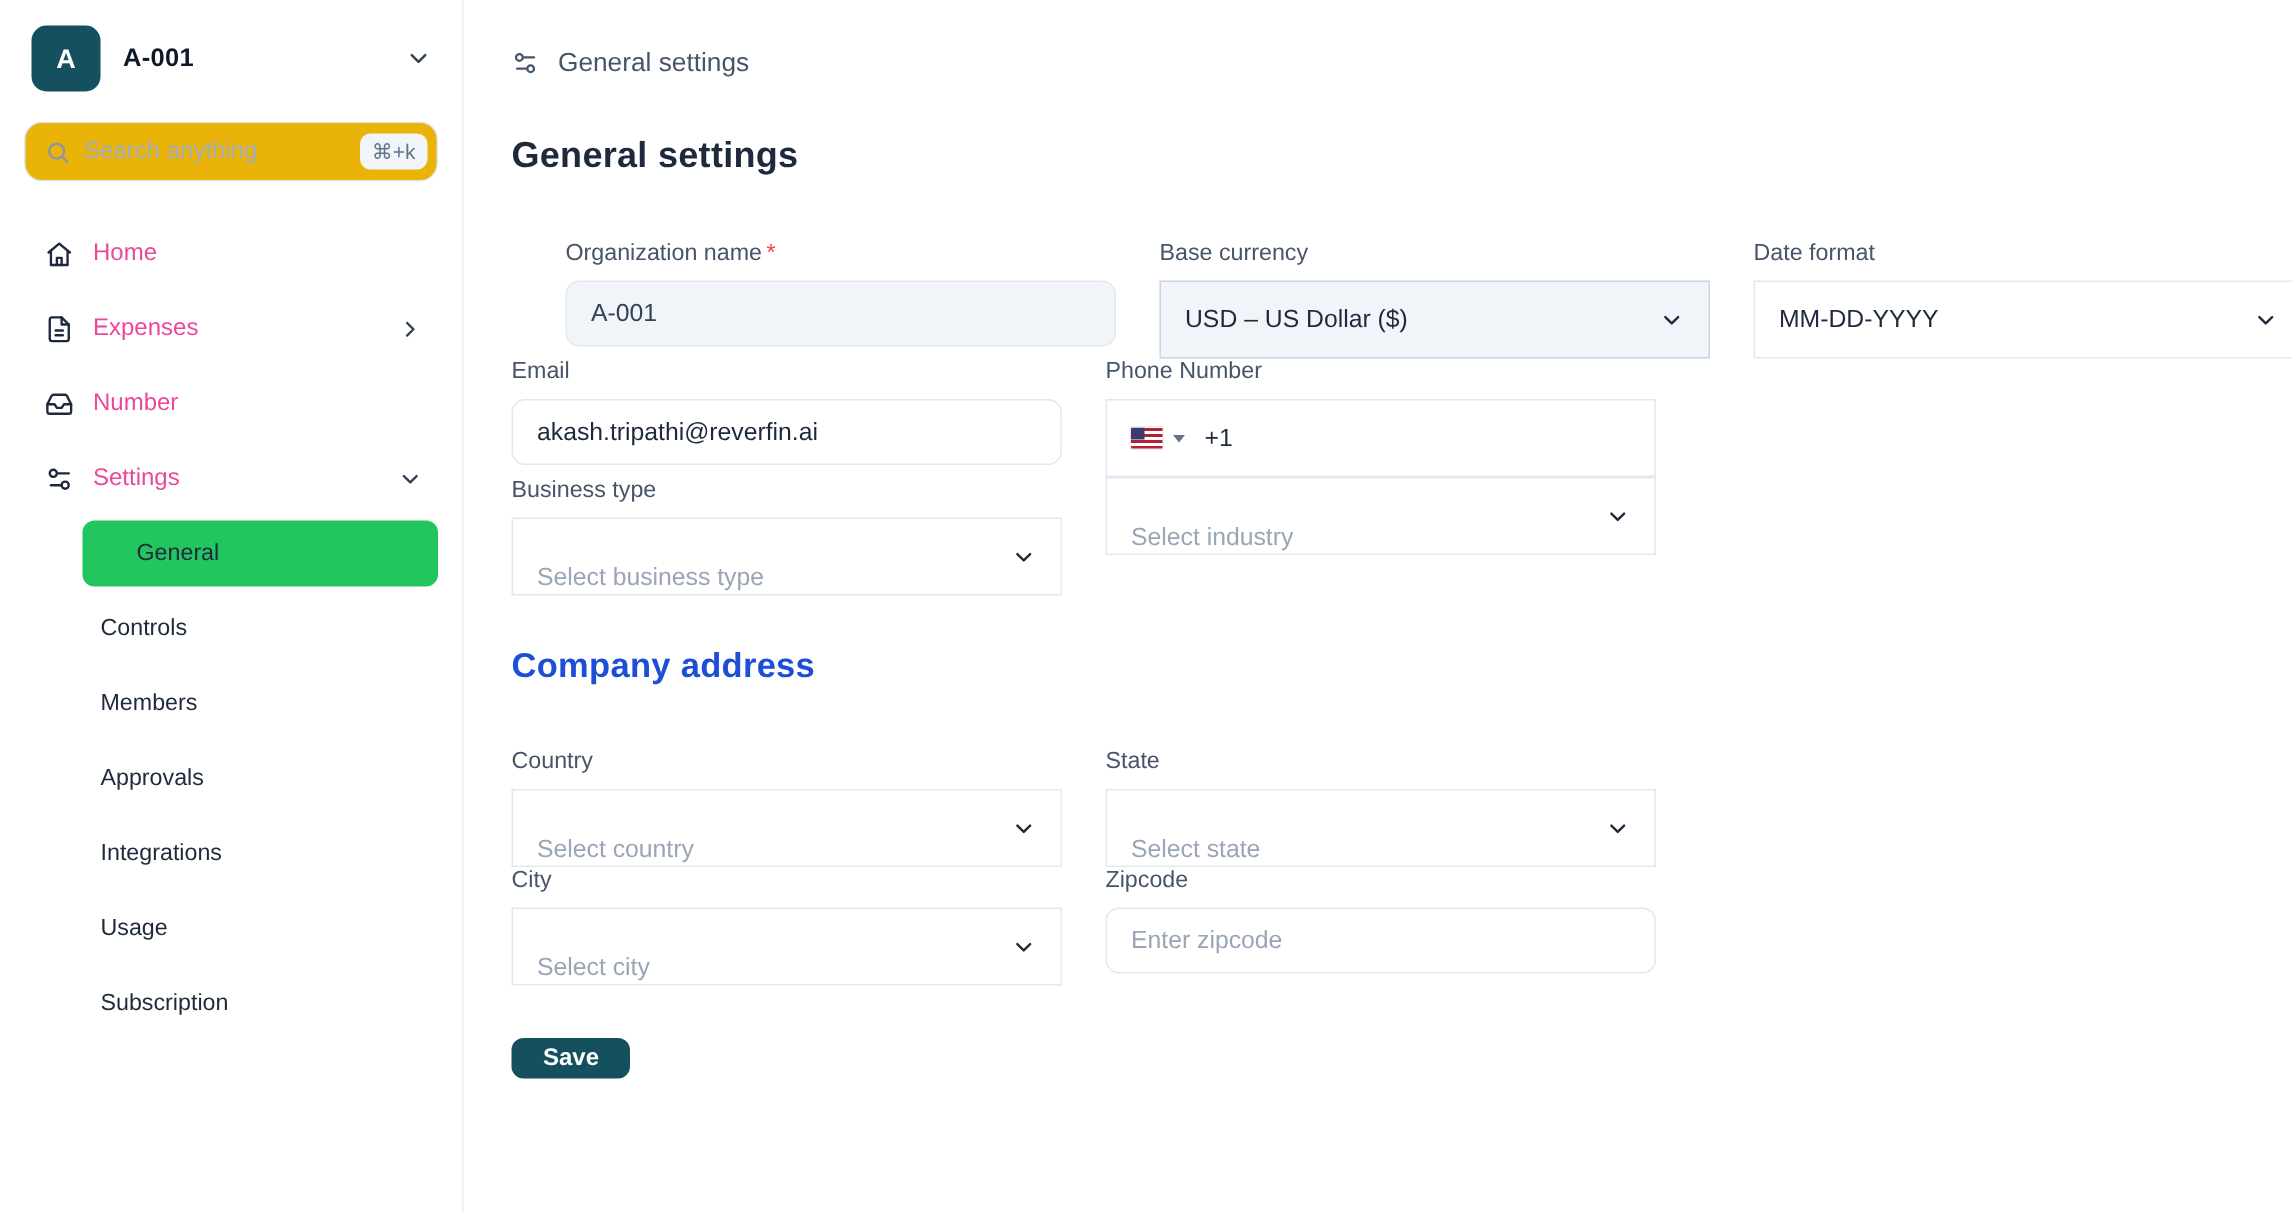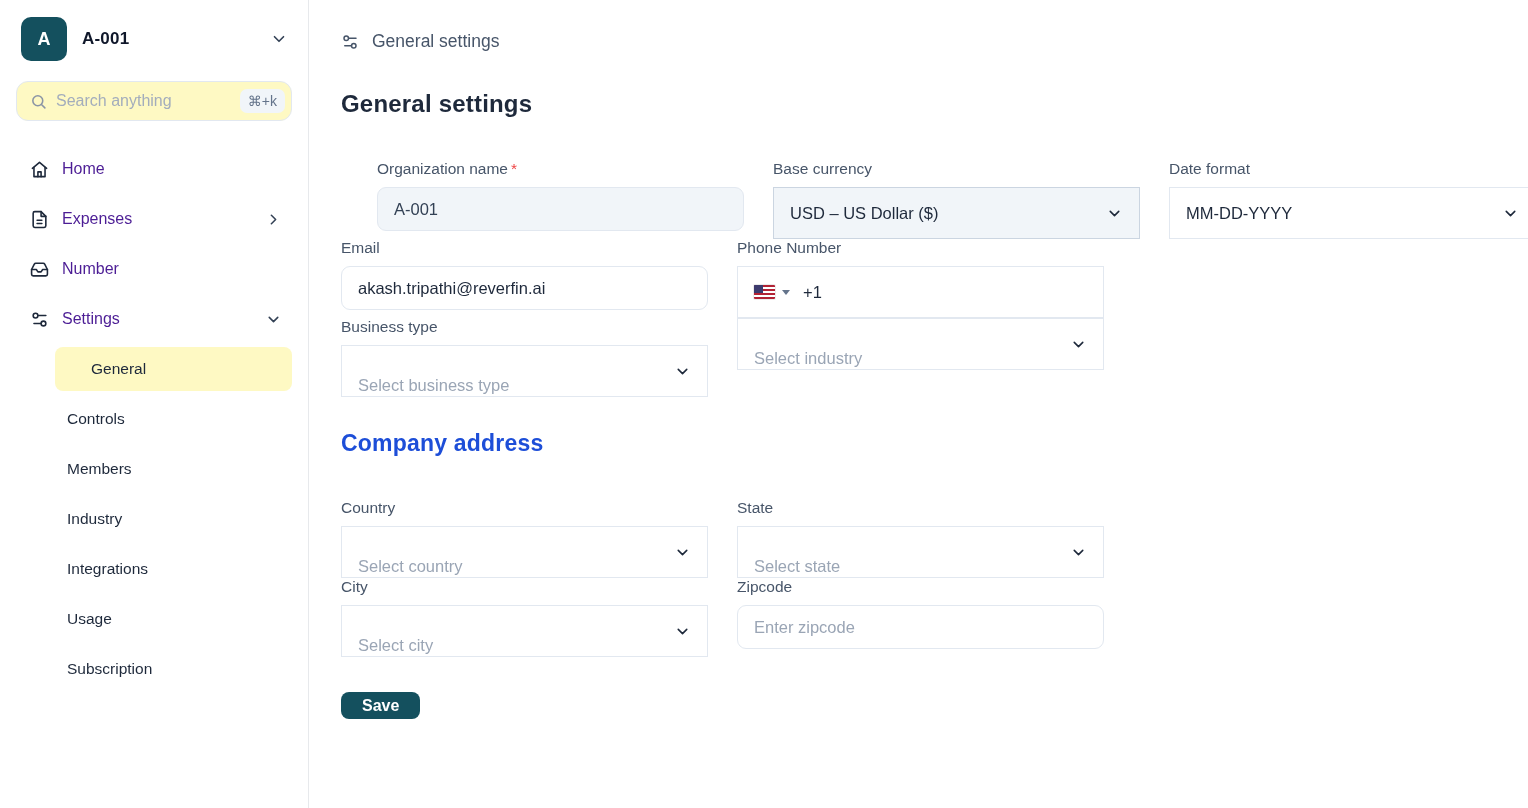--- a/index.html
+++ b/index.html
@@ -41,21 +41,21 @@
   }
   .org-row .chev { margin-left: auto; }
 
   .search-box {
     margin-top: 20px;
     height: 40px;
     border: 1px solid #e2e8f0;
     border-radius: 12px;
     display: flex; align-items: center;
     padding: 0 6px 0 13px;
-    background: #fef9c3;
+    background: #eab308;
   }
   .search-box input {
     border: none; outline: none;
     flex: 1;
     font-size: 16px;
     font-family: "Liberation Sans", sans-serif;
     color: #334155;
     margin-left: 9px;
     min-width: 0;
     background: transparent;
@@ -75,37 +75,37 @@
     height: 44px;
     display: flex; align-items: center;
     padding: 0 10px 0 14px;
     border-radius: 8px;
     cursor: pointer;
     margin-bottom: 6px;
   }
   .nav-item .nav-label {
     margin-left: 13px;
     font-size: 16px;
-    color: #4c1d95;
+    color: #ec4899;
   }
   .nav-item .chev { margin-left: auto; }
 
   .subnav { margin-top: 2px; }
   .subnav-item {
     margin-left: 39px;
     height: 44px;
     display: flex; align-items: center;
     padding: 0 12px;
     border-radius: 8px;
     font-size: 15.5px;
     color: #1e293b;
     cursor: pointer;
     margin-bottom: 6px;
   }
-  .subnav-item.active { background: #fef9c3; padding-left: 36px; }
+  .subnav-item.active { background: #22c55e; padding-left: 36px; }
 
   .icon { display: inline-flex; align-items: center; justify-content: center; }
   .icon svg { display: block; }
 
   
   .main {
     flex: 1;
     height: 100%;
     padding: 31px 29px 0 32px;
     overflow: hidden;
@@ -300,21 +300,21 @@
         <svg width="17" height="17" viewBox="0 0 24 24" fill="none" stroke="#334155" stroke-width="2.2" stroke-linecap="round" stroke-linejoin="round">
             <polyline points="6 9 12 15 18 9"></polyline>
           </svg>
       </span>
     </div>
 
     <div class="subnav">
       <div class="subnav-item active">General</div>
       <div class="subnav-item">Controls</div>
       <div class="subnav-item">Members</div>
-      <div class="subnav-item">Industry</div>
+      <div class="subnav-item">Approvals</div>
       <div class="subnav-item">Integrations</div>
       <div class="subnav-item">Usage</div>
       <div class="subnav-item">Subscription</div>
     </div>
 
   </nav>
 </aside>
 
 <main class="main">
 

